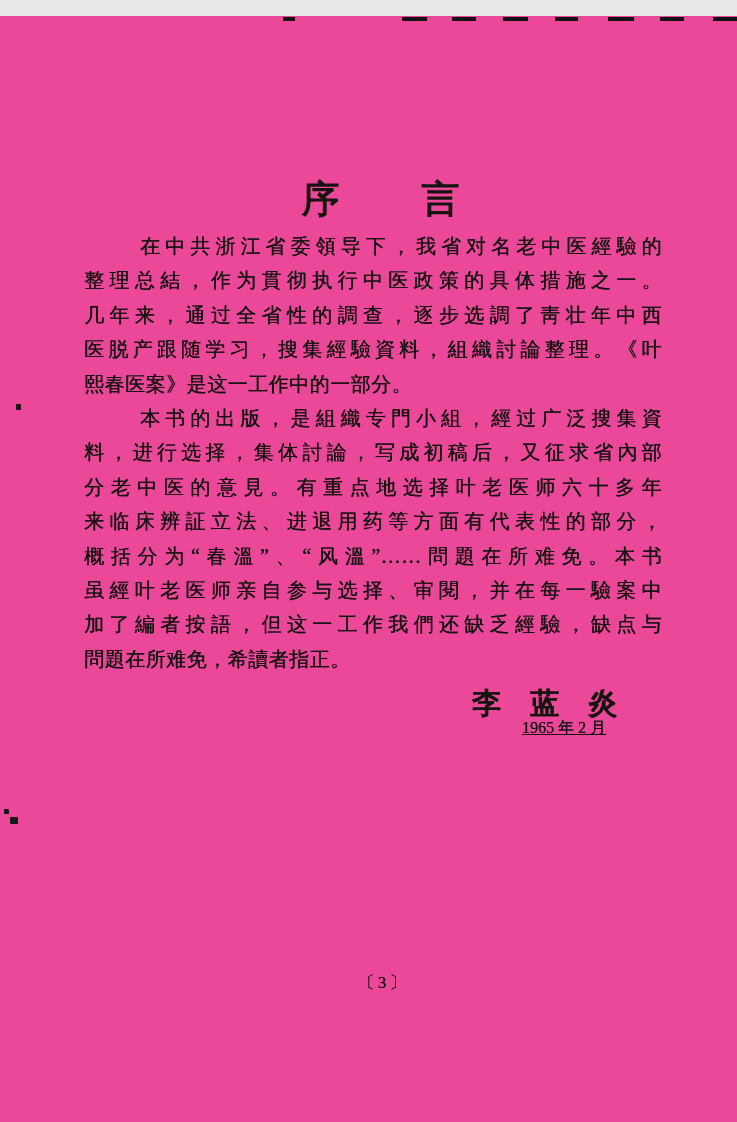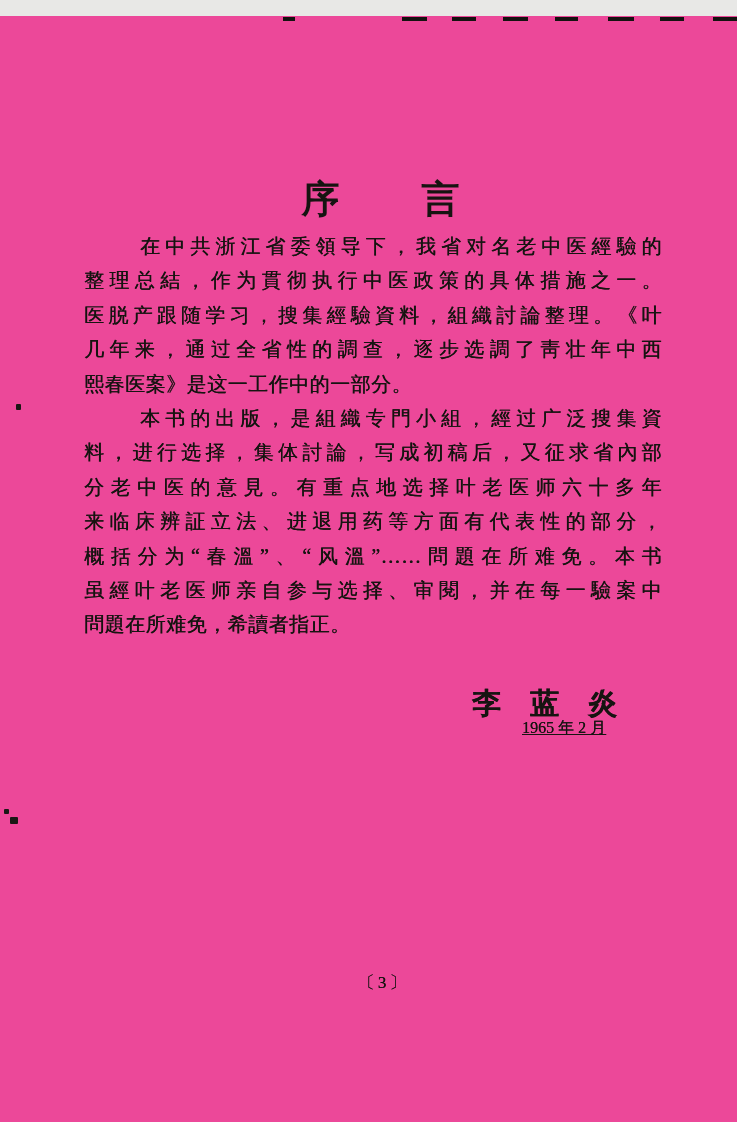--- a/index.html
+++ b/index.html
@@ -109,29 +109,30 @@
 
   <div class="speckle" style="left:16px;top:388px;width:5px;height:6px;"></div>
   <div class="speckle" style="left:4px;top:793px;width:5px;height:5px;"></div>
   <div class="speckle" style="left:10px;top:801px;width:8px;height:7px;"></div>
 
   <div class="title">序　　言</div>
 
   <div class="body-block">
     <div class="body-line indent">在中共浙江省委領导下，我省对名老中医經驗的</div>
     <div class="body-line">整理总結，作为貫彻执行中医政策的具体措施之一。</div>
+    <div class="body-line">几年来，通过全省性的調查，逐步选調了靑壮年中西</div>
     <div class="body-line">医脱产跟随学习，搜集經驗資料，組織討論整理。《叶</div>
-    <div class="body-line">几年来，通过全省性的調查，逐步选調了靑壮年中西</div>
     <div class="body-line para-end">熙春医案》是这一工作中的一部分。</div>
     <div class="body-line indent">本书的出版，是組織专門小組，經过广泛搜集資</div>
     <div class="body-line">料，进行选择，集体討論，写成初稿后，又征求省內部</div>
     <div class="body-line">分老中医的意見。有重点地选择叶老医师六十多年</div>
     <div class="body-line">来临床辨証立法、进退用药等方面有代表性的部分，</div>
     <div class="body-line">概括分为“春溫”、“风溫”……問題在所难免。本书</div>
     <div class="body-line">虽經叶老医师亲自参与选择、审閱，并在每一驗案中</div>
+    <div class="body-line">加了編者按語，但这一工作我們还缺乏經驗，缺点与</div>
     <div class="body-line para-end">問題在所难免，希讀者指正。</div>
   </div>
 
   <div class="signature">李　蓝　炎</div>
   <div class="pub-date">1965 年 2 月</div>
 
   <div class="page-number">〔3〕</div>
 
 </div>
 

